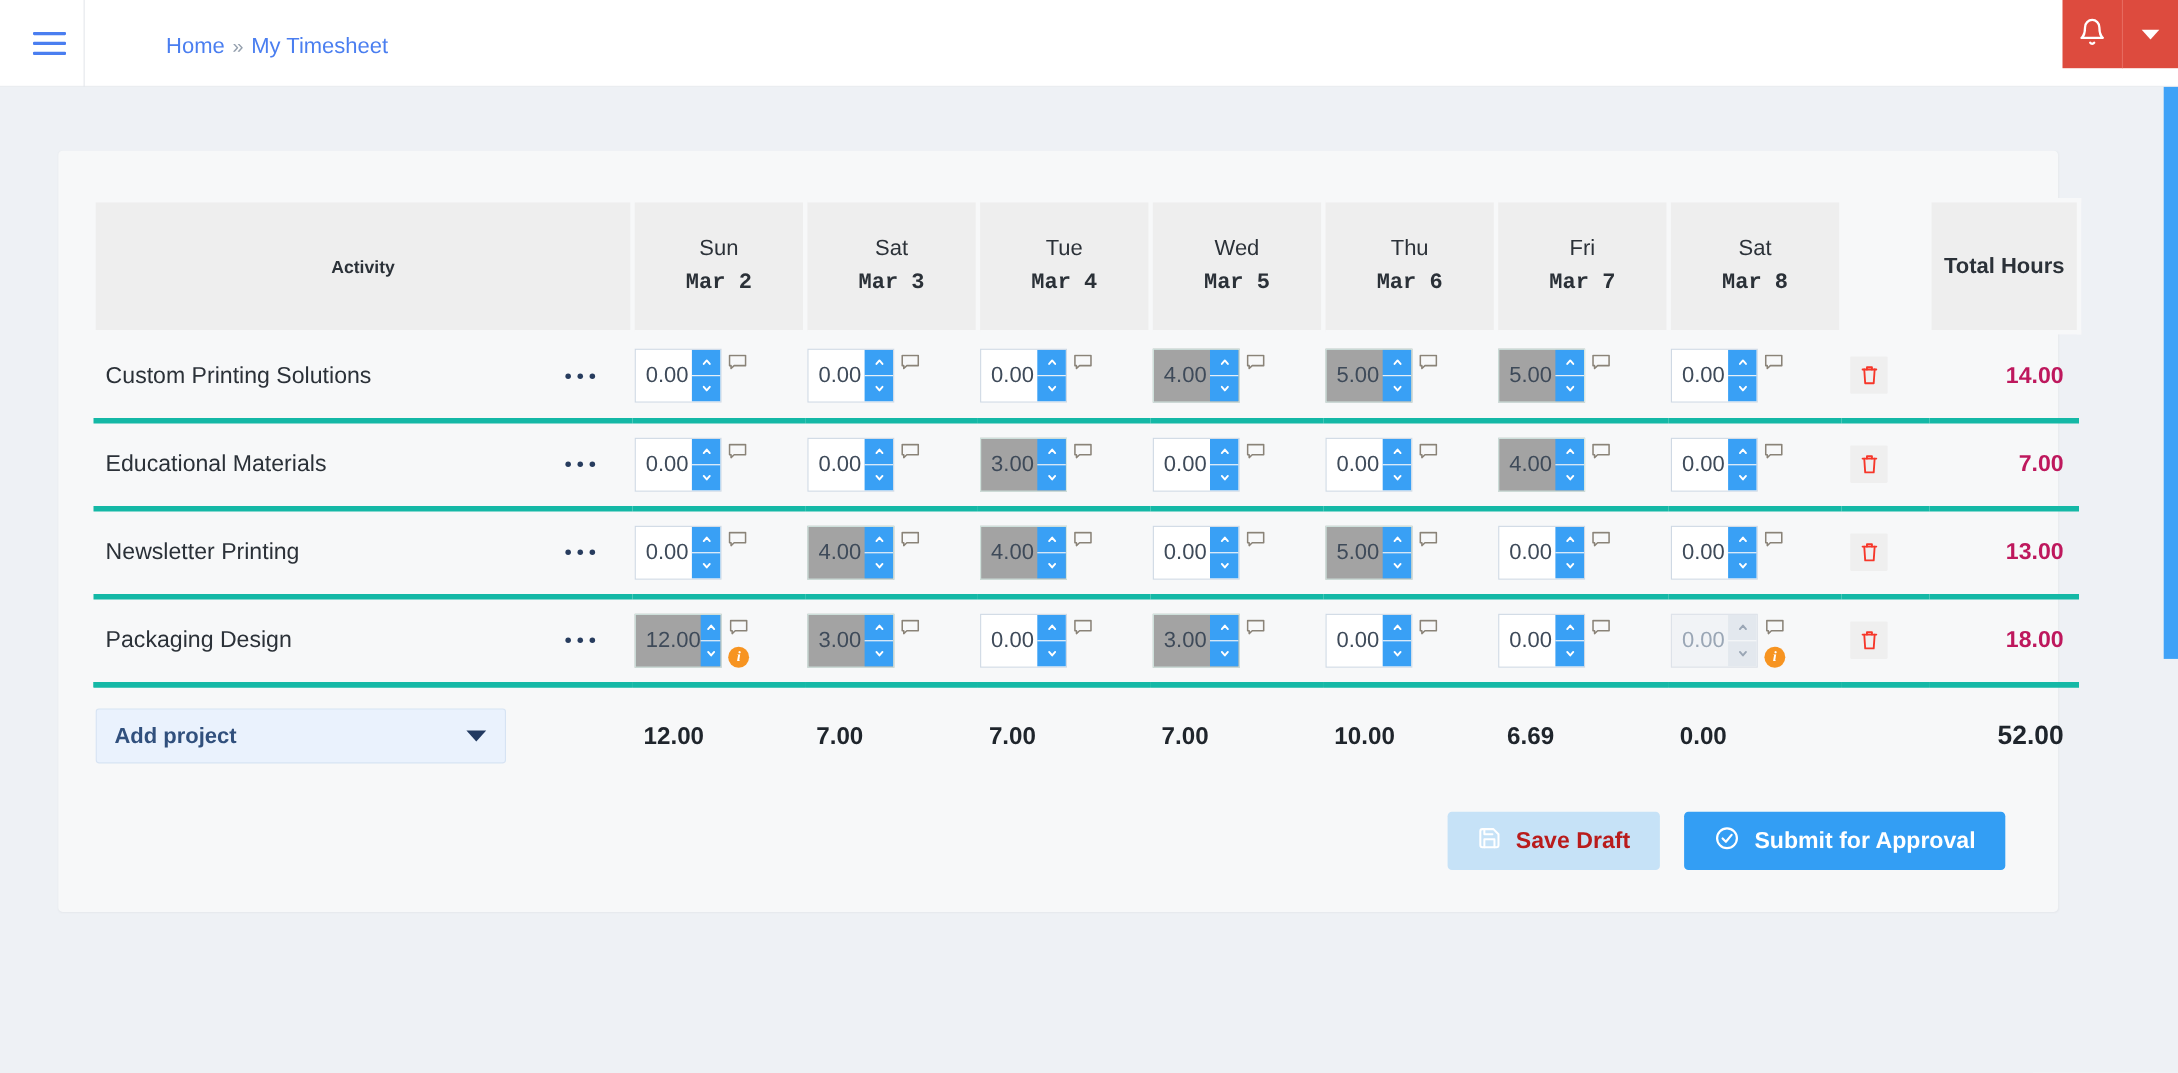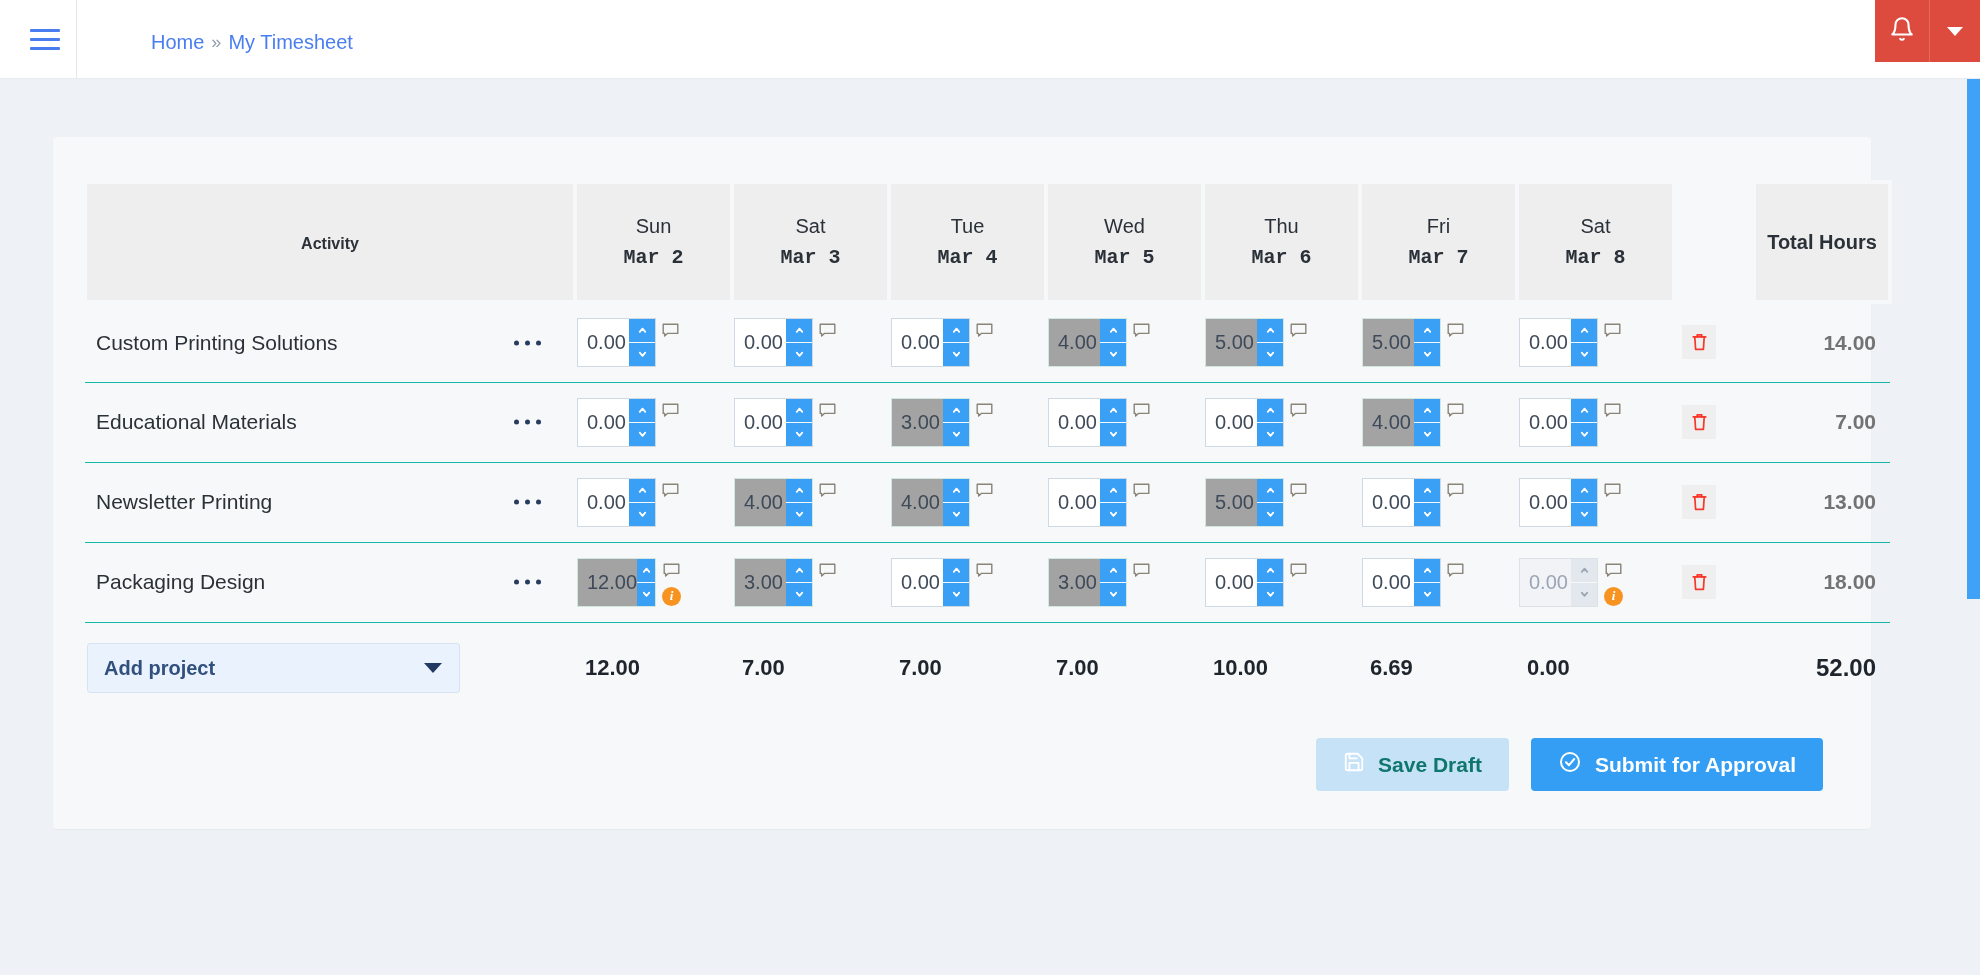--- a/index.html
+++ b/index.html
@@ -153,21 +153,21 @@
     vertical-align: middle;
     border: 4px solid #f7f8f9;
     font-size: 20px;
     color: #2b3138;
   }
   th.activity-col .hdr { font-weight: bold; font-size: 16px; }
   th.day-col .dayname { font-weight: normal; font-size: 20px; display:block; margin-bottom: 8px; }
   th.day-col .daydate { font-weight: bold; font-size: 20px; display:block;font-family:Liberation Mono, monospace; }
   th.total-col .hdr { font-weight: bold; font-size: 20px; }
 
-  tbody tr.data-row { border-bottom: 1px solid #14b8a6; }
+  tbody tr.data-row { border-bottom: 5px solid #14b8a6; }
   tbody tr.data-row td { height: 80px; vertical-align: middle; }
 
   td.activity-cell {
     padding-left: 11px;
     position: relative;
   }
   .activity-name {
     font-size: 21px;
     color: #2b3138;
     display: inline-block;
@@ -276,21 +276,21 @@
     cursor: pointer;
     border-radius: 1px;
   }
 
   
   td.rowtotal-cell {
     text-align: right;
     padding-right: 14px;
     font-size: 21px;
     font-weight: bold;
-    color: #737373;
+    color: #be185d;
   }
 
   
   tr.footer-row td { height: 86px; vertical-align: middle; padding-top: 6px; }
   .add-project {
     width: 373px;
     height: 50px;
     background: #eaf2fd;
     border: 1px solid #d6e3f3;
     border-radius: 3px;
@@ -341,21 +341,21 @@
     height: 53px;
     padding: 0 27px;
     border: none;
     border-radius: 4px;
     font-size: 21px;
     font-weight: bold;
     font-family: "Liberation Sans", sans-serif;
     cursor: pointer;
     color: #ffffff;
   }
-  .btn-save { background: #c6e2f7; color: #0f766e; cursor: default; }
+  .btn-save { background: #c6e2f7; color: #b91c1c; cursor: default; }
   .btn-submit { background: #339ef4; }
 </style>
 </head>
 <body>
 
 <div class="navbar">
   <div class="hamburger">
     <span></span>
       <span></span>
       <span></span>

